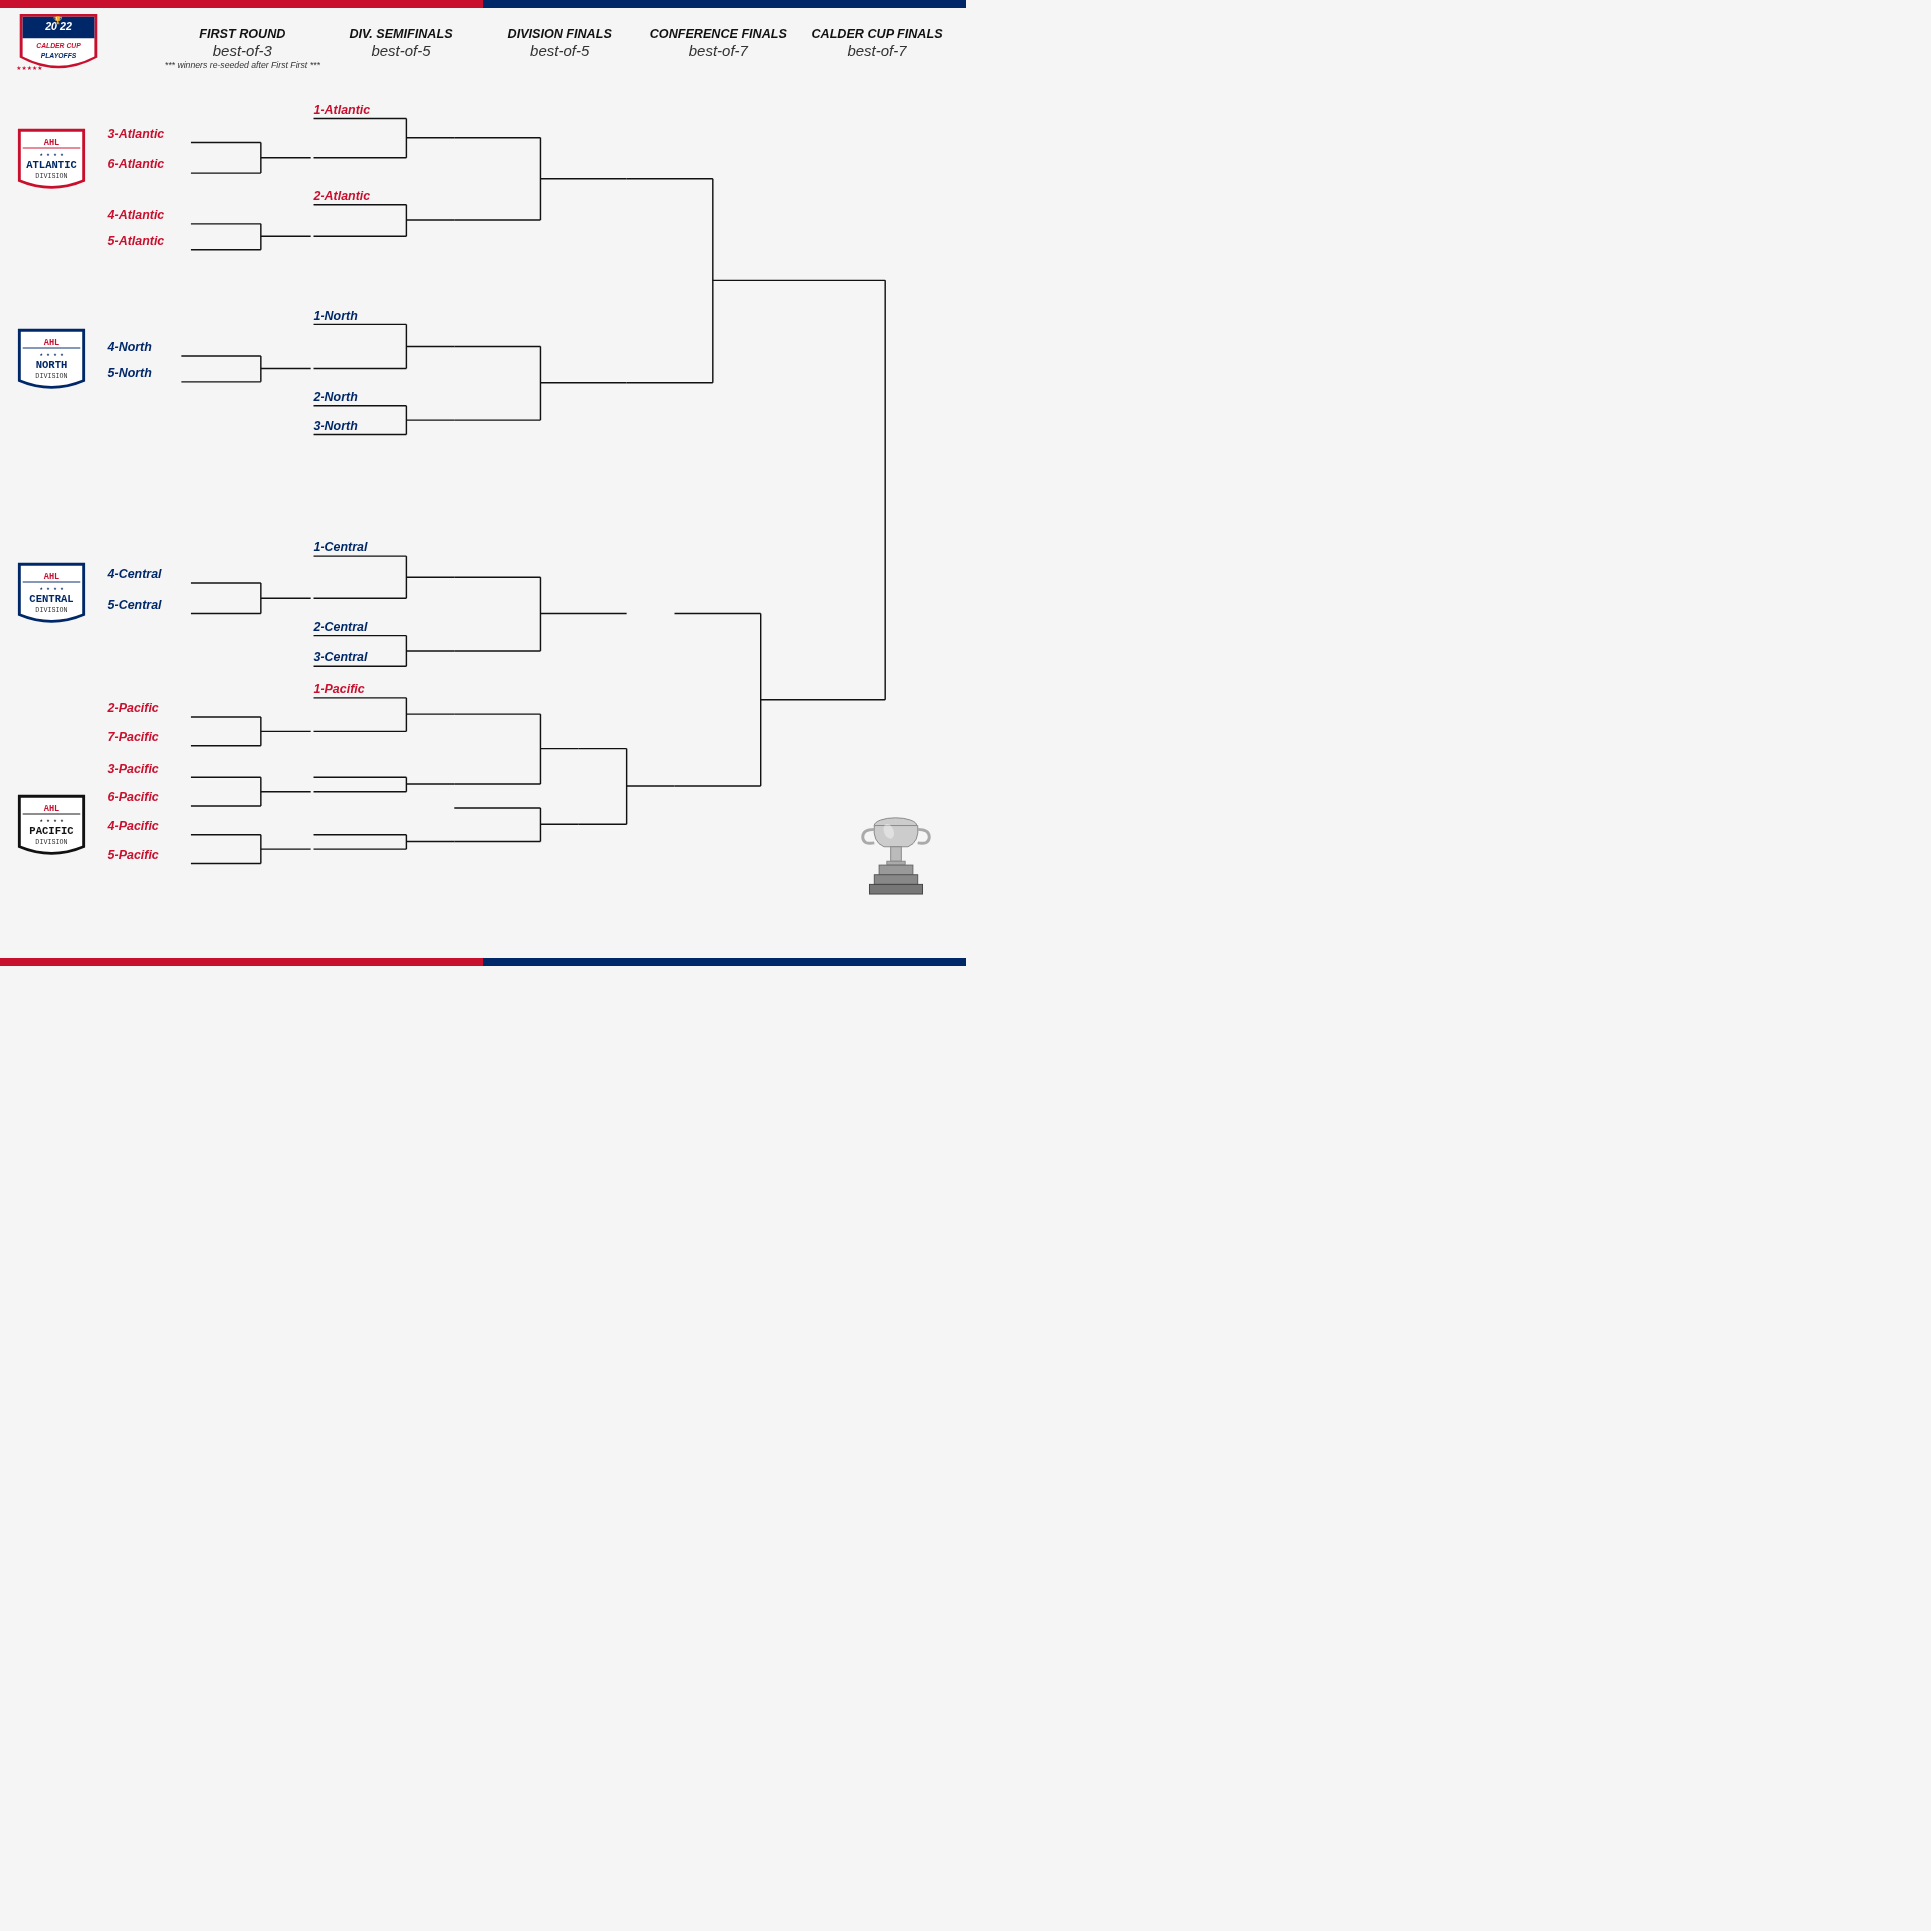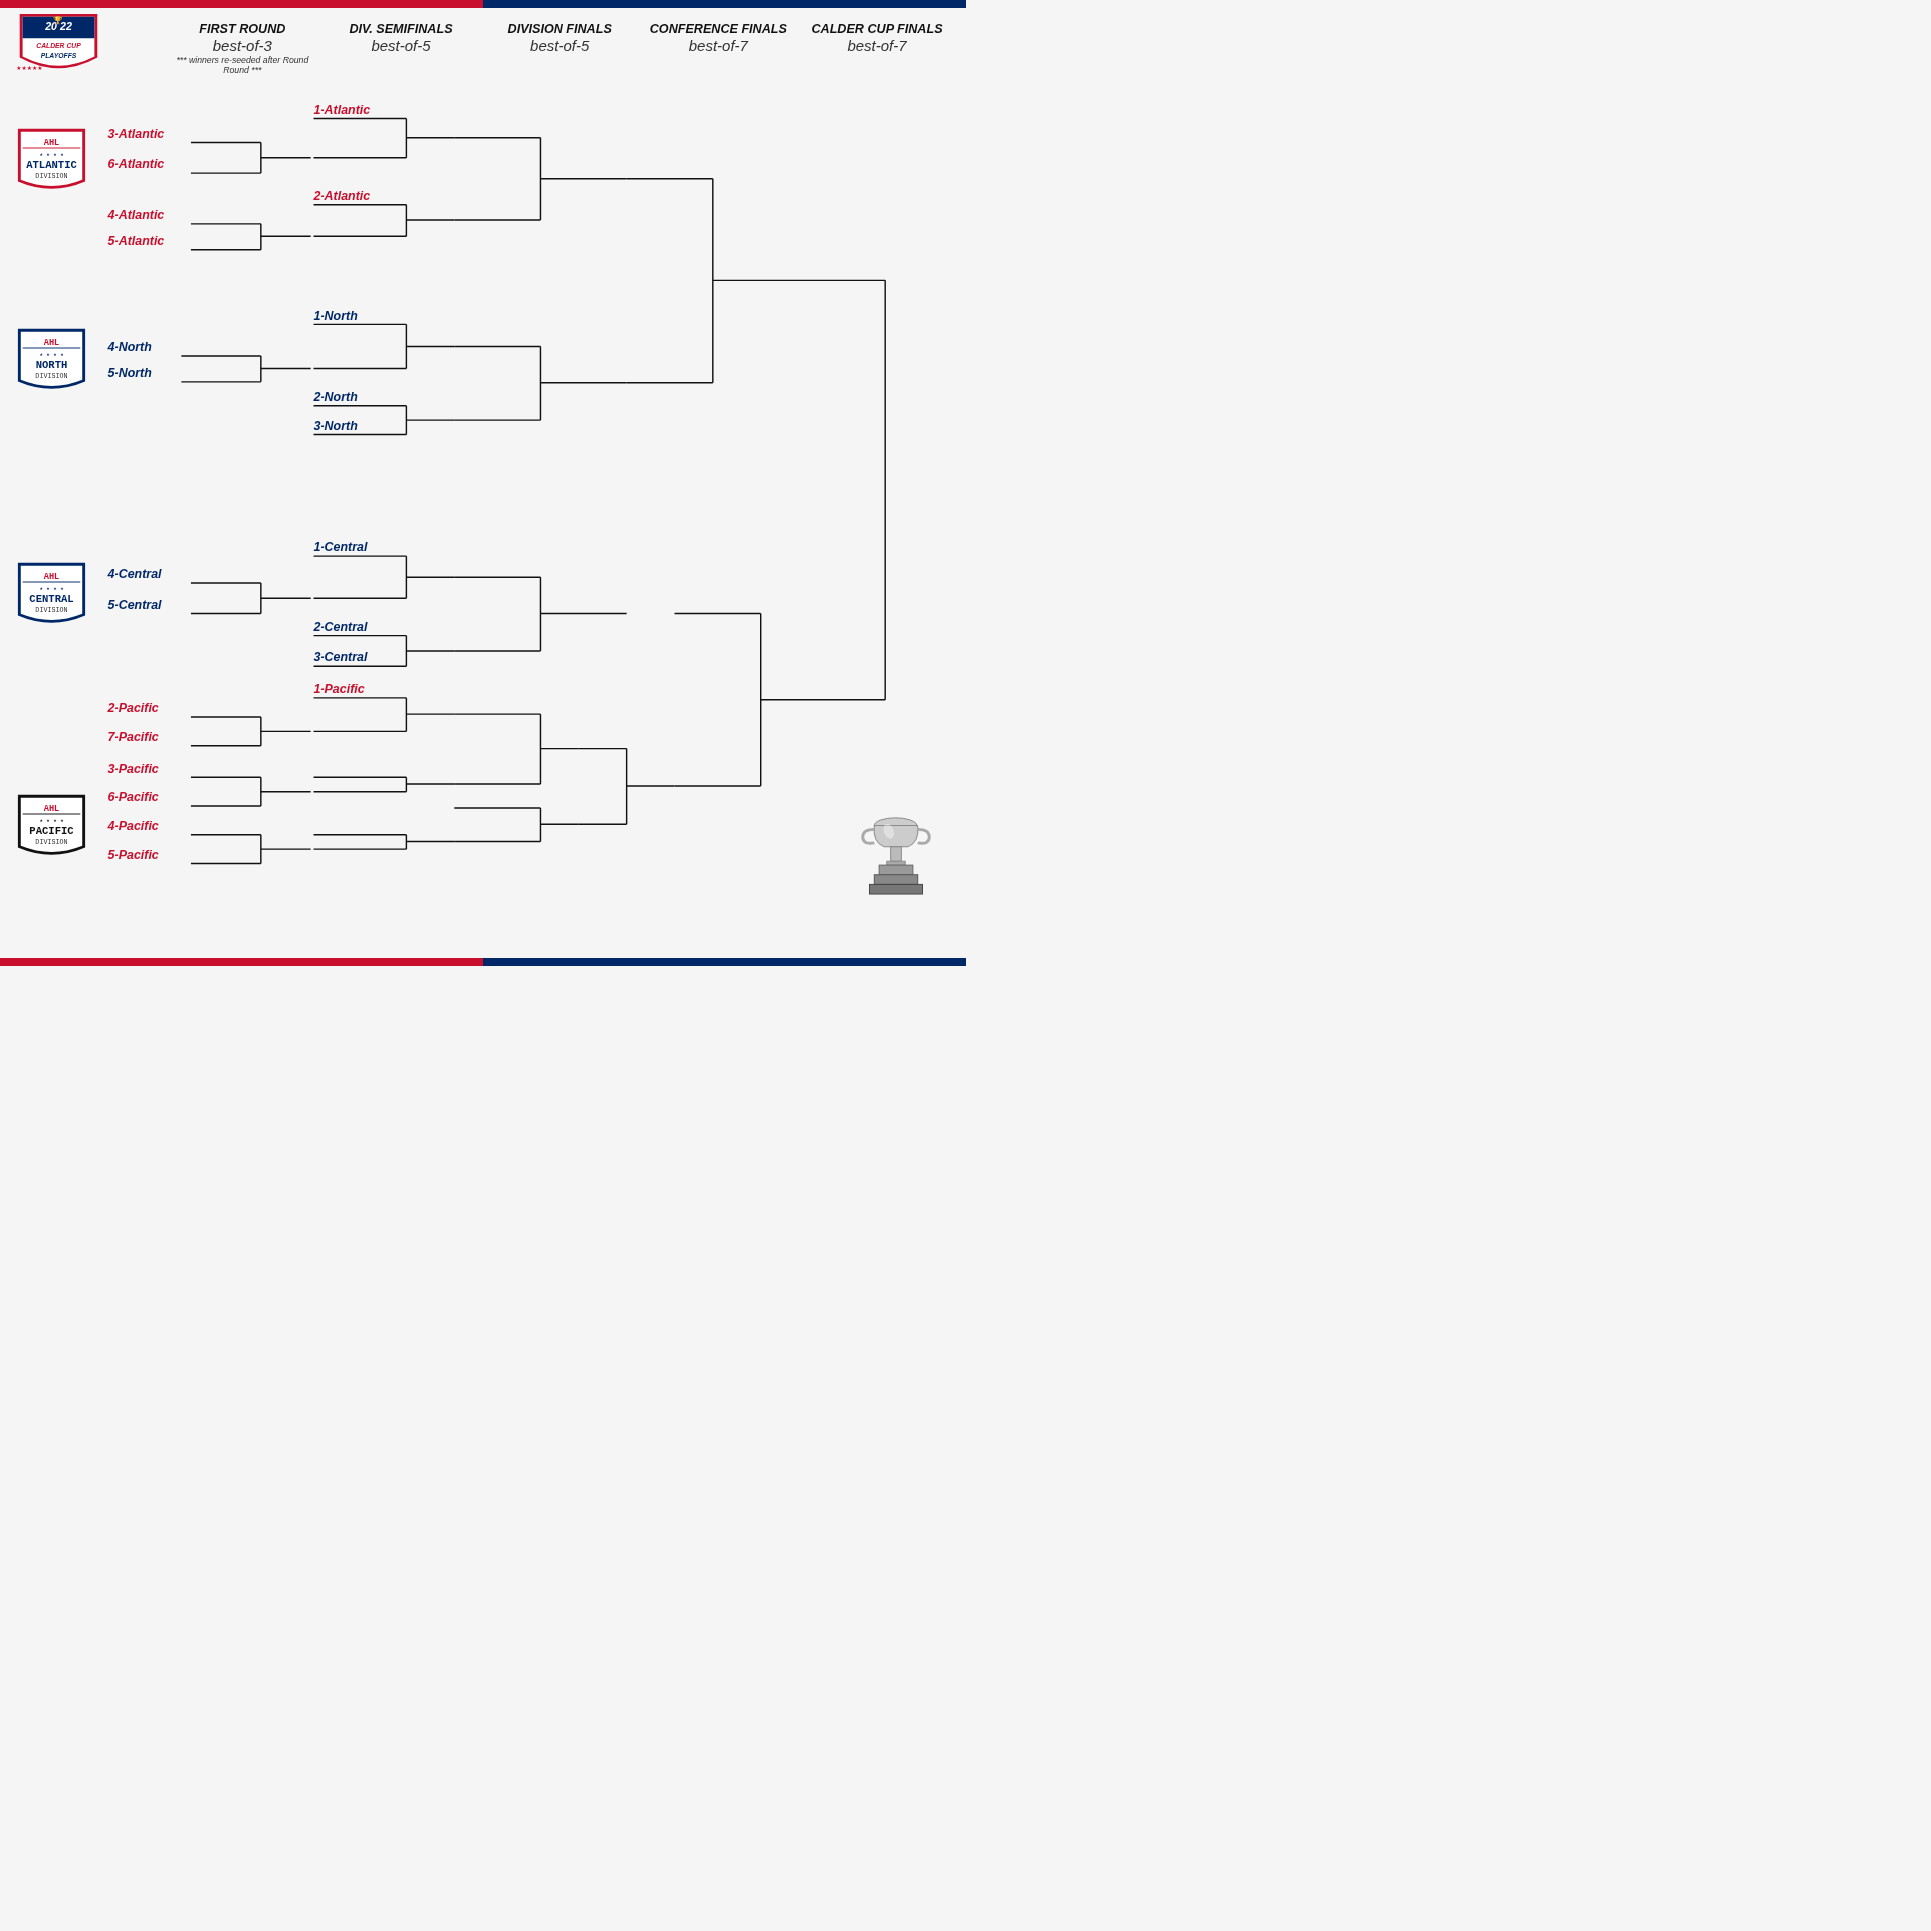--- a/index.html
+++ b/index.html
@@ -139,21 +139,21 @@
       <text x="50" y="14" text-anchor="middle" font-size="8" fill="white">🏆</text>
 
       <text x="20" y="63" text-anchor="middle" font-size="6" fill="#c8102e">★★★★★</text>
     </svg>
   </div>
 
   <div class="round-headers">
     <div class="round-header">
       <div class="title">FIRST ROUND</div>
       <div class="subtitle">best-of-3</div>
-      <div class="note">*** winners re-seeded after Round Round ***</div>
+      <div class="note">*** winners re-seeded after First First ***</div>
     </div>
     <div class="round-header">
       <div class="title">DIV. SEMIFINALS</div>
       <div class="subtitle">best-of-5</div>
     </div>
     <div class="round-header">
       <div class="title">DIVISION FINALS</div>
       <div class="subtitle">best-of-5</div>
     </div>
     <div class="round-header">

